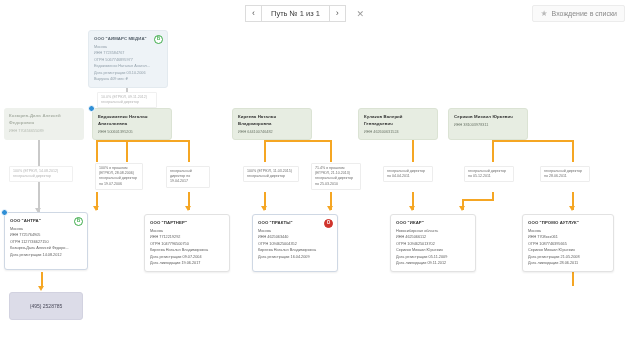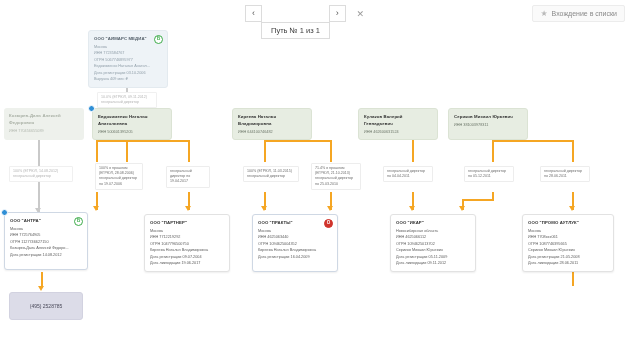--- a/index.html
+++ b/index.html
@@ -21,21 +21,21 @@
   .pbtn{
     width:17px;height:17px;border:1px solid #dcdcdc;background:#fff;
     display:flex;align-items:center;justify-content:center;
     color:#555;font-size:9px;line-height:1;box-sizing:border-box;
     margin-right:-1px;
   }
   .plabel{
     height:17px;border:1px solid #dcdcdc;background:#fff;
     display:flex;align-items:center;justify-content:center;
     padding:0 9px;color:#3c3c3c;font-size:7.5px;box-sizing:border-box;
-    margin-right:-1px;white-space:nowrap;margin-top:17px;
+    margin-right:-1px;white-space:nowrap;
   }
   .pclose{
     width:17px;height:17px;border:1px solid transparent;background:transparent;
     display:flex;align-items:center;justify-content:center;
     color:#9a9a9a;font-size:9px;margin-left:7px;box-sizing:border-box;
   }
   .listsbtn{
     position:absolute;right:5px;top:5px;height:17px;
     border:1px solid #ececec;background:#fafafa;border-radius:2px;
     display:flex;align-items:center;gap:4px;padding:0 7px;

